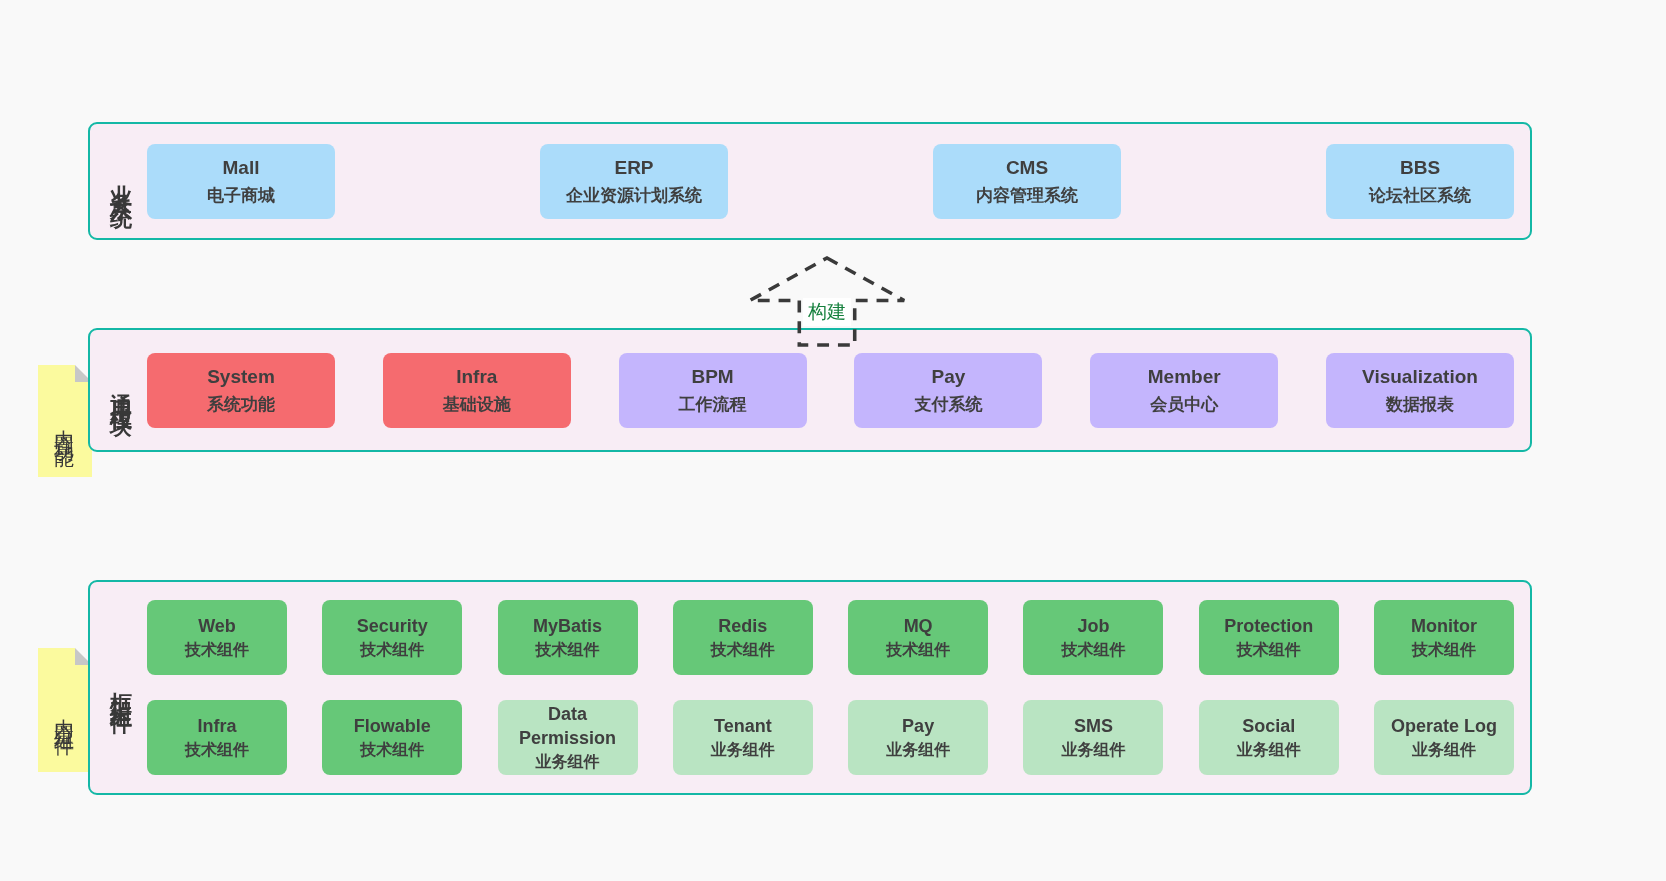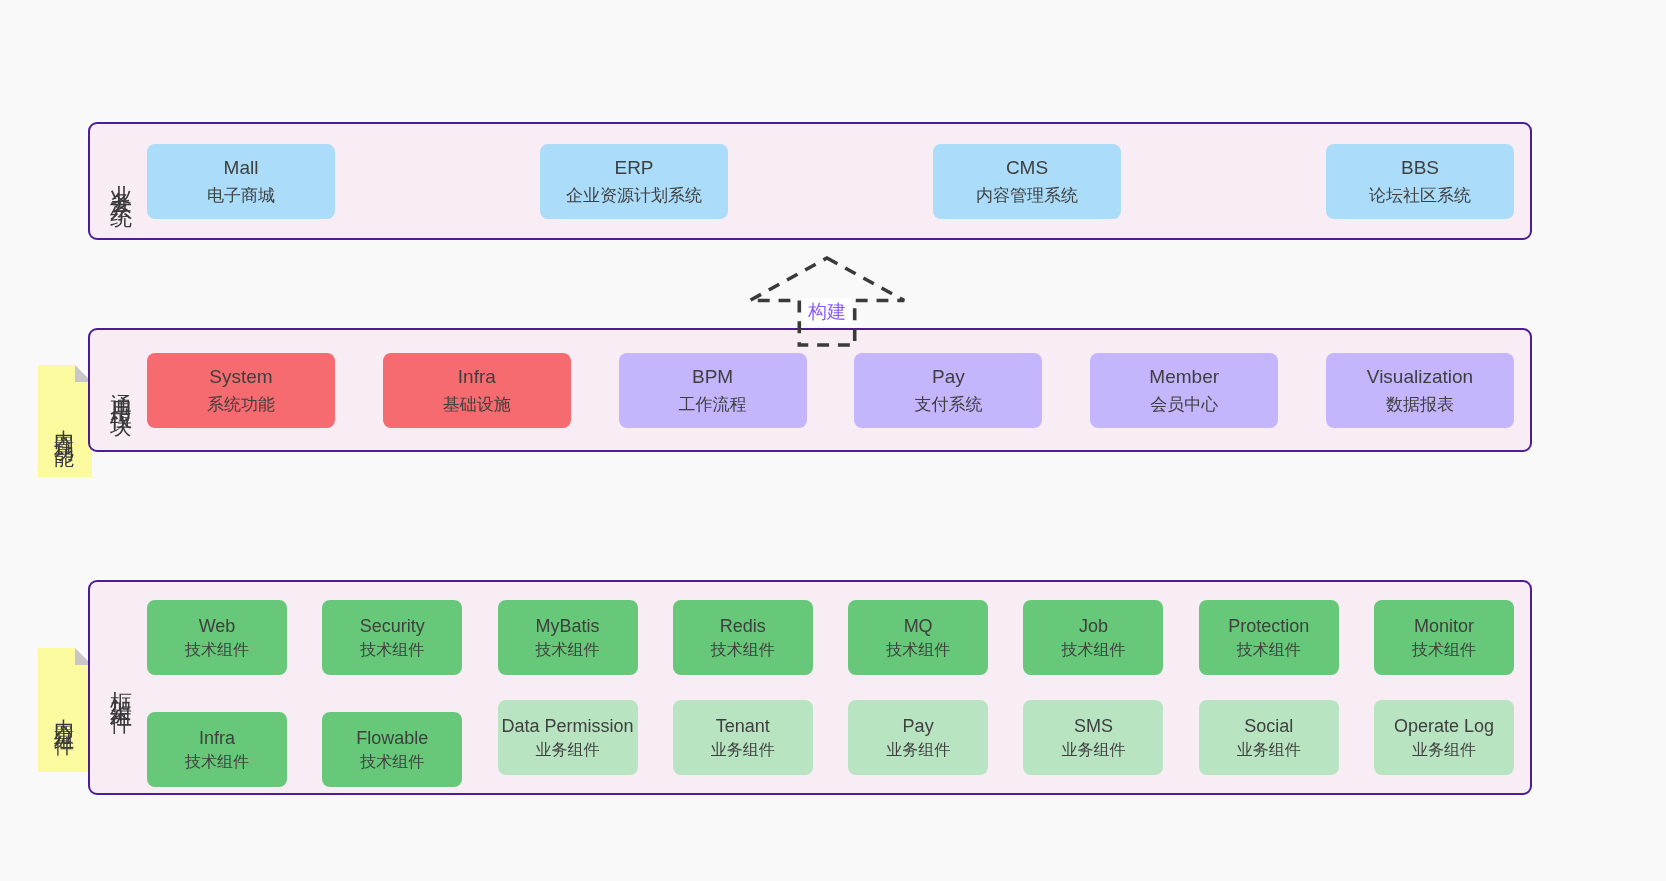--- a/index.html
+++ b/index.html
@@ -9,24 +9,25 @@
     font-family:"Liberation Sans",sans-serif;
     color:#3f3f3f;
     overflow:hidden;
   }
   .canvas{position:relative;width:1666px;height:881px;}
 
   
   .panel{
     position:absolute;
     background:#f8edf5;
-    border:2px solid #4c1d95;
+    border:2px solid #14b8a6;
     border-radius:9px;
     box-sizing:border-box;
     z-index:2;
+    font-weight:bold;
   }
   .panel-label{
     position:absolute;
     left:10px;top:0;bottom:0;
     width:42px;
     display:flex;align-items:center;justify-content:center;
     writing-mode:vertical-rl;
     text-orientation:upright;
     letter-spacing:7px;
     font-size:22px;
@@ -51,21 +52,21 @@
   }
   .row .box{width:188px;height:75px;}
   .panel-bottom .row .box{width:140px;height:75px;}
   .box-title{font-size:19px;}
   .box-subtitle{font-size:17px;}
   .panel-bottom .box-title{font-size:18px;line-height:1.35;}
   .panel-bottom .box-subtitle{font-size:16px;line-height:1.45;}
   .box.blue{background:#abdcfa;}
   .box.red{background:#f56b6f;}
   .box.pink{background:#c4b5fd;}
-  .box.green{background:#66c878;margin-top:12px;}
+  .box.green{background:#66c878;}
   .box.green-light{background:#b9e4c2;}
 
   
   .sticky{
     position:absolute;
     width:54px;
     background:#fbfa9e;
     z-index:1;
   }
   .sticky::before{
@@ -100,21 +101,21 @@
     stroke-width:3.6;
     stroke-dasharray:12 9;
   }
   .arrow-label{
     position:absolute;
     left:50%;top:44px;
     transform:translateX(-50%);
     background:#ffffff;
     padding:1px 5px;
     font-size:19px;
-    color:#8b5cf6;
+    color:#15803d;
     white-space:nowrap;
   }
 </style>
 </head>
 <body>
 
 <div class="canvas">
 
   <section class="panel panel-top" style="left:88px;top:122px;width:1444px;height:118px;">
     <div class="panel-label">业务系统</div>

